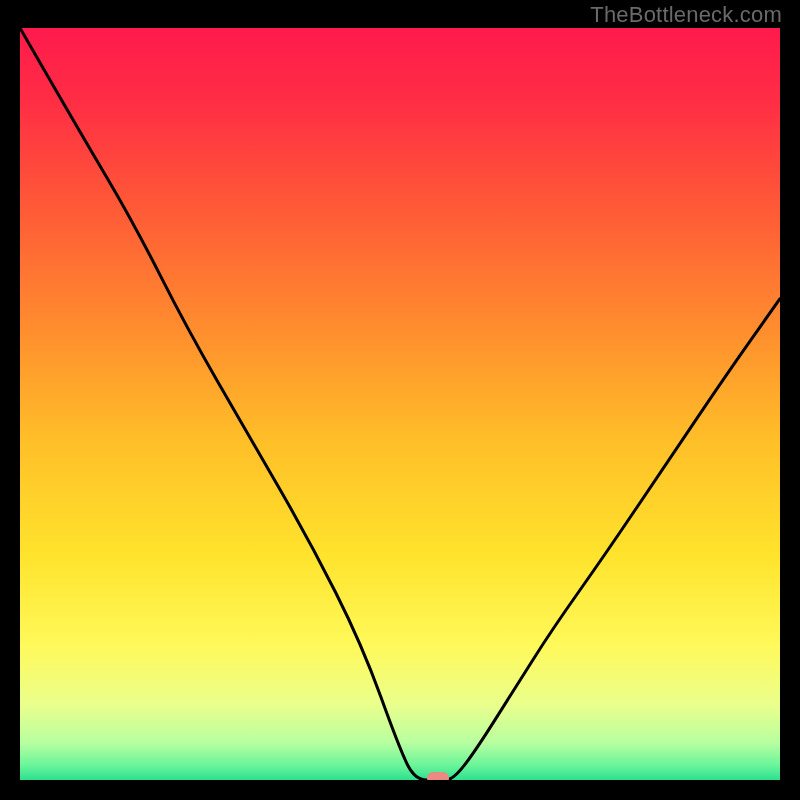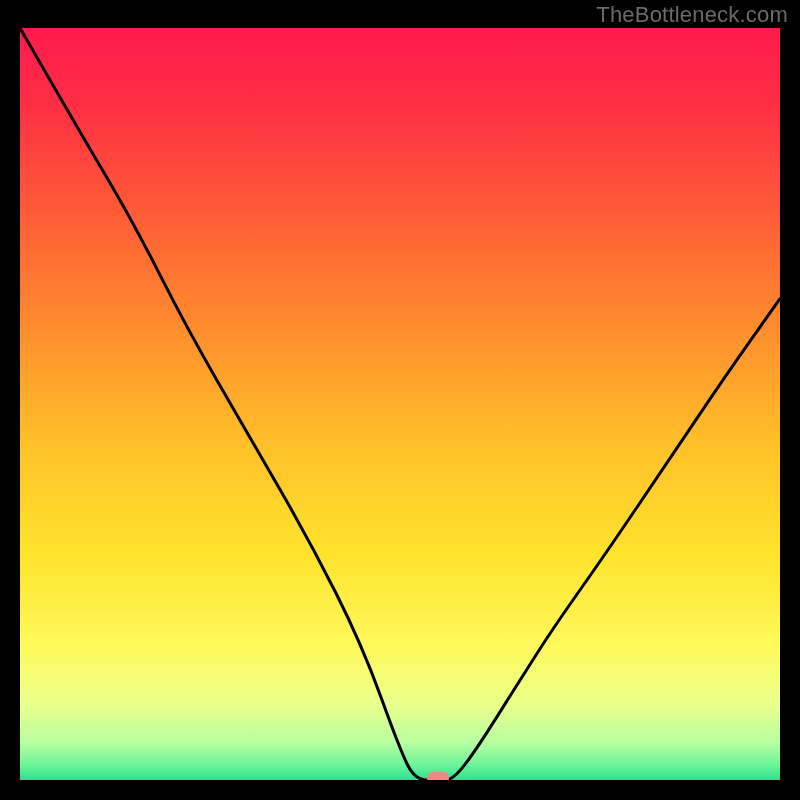--- a/index.html
+++ b/index.html
@@ -13,21 +13,21 @@
   }
   .frame {
     position: relative;
     width: 800px;
     height: 800px;
     background: #000;
   }
   .watermark {
     position: absolute;
     top: 2px;
-    right: 12px;
+    right: 18px;
     color: #6a6a6a;
     font-size: 22px;
     font-weight: 500;
     letter-spacing: 0.2px;
     z-index: 5;
   }
   .plot-wrap {
     position: absolute;
     left: 20px;
     top: 28px;

